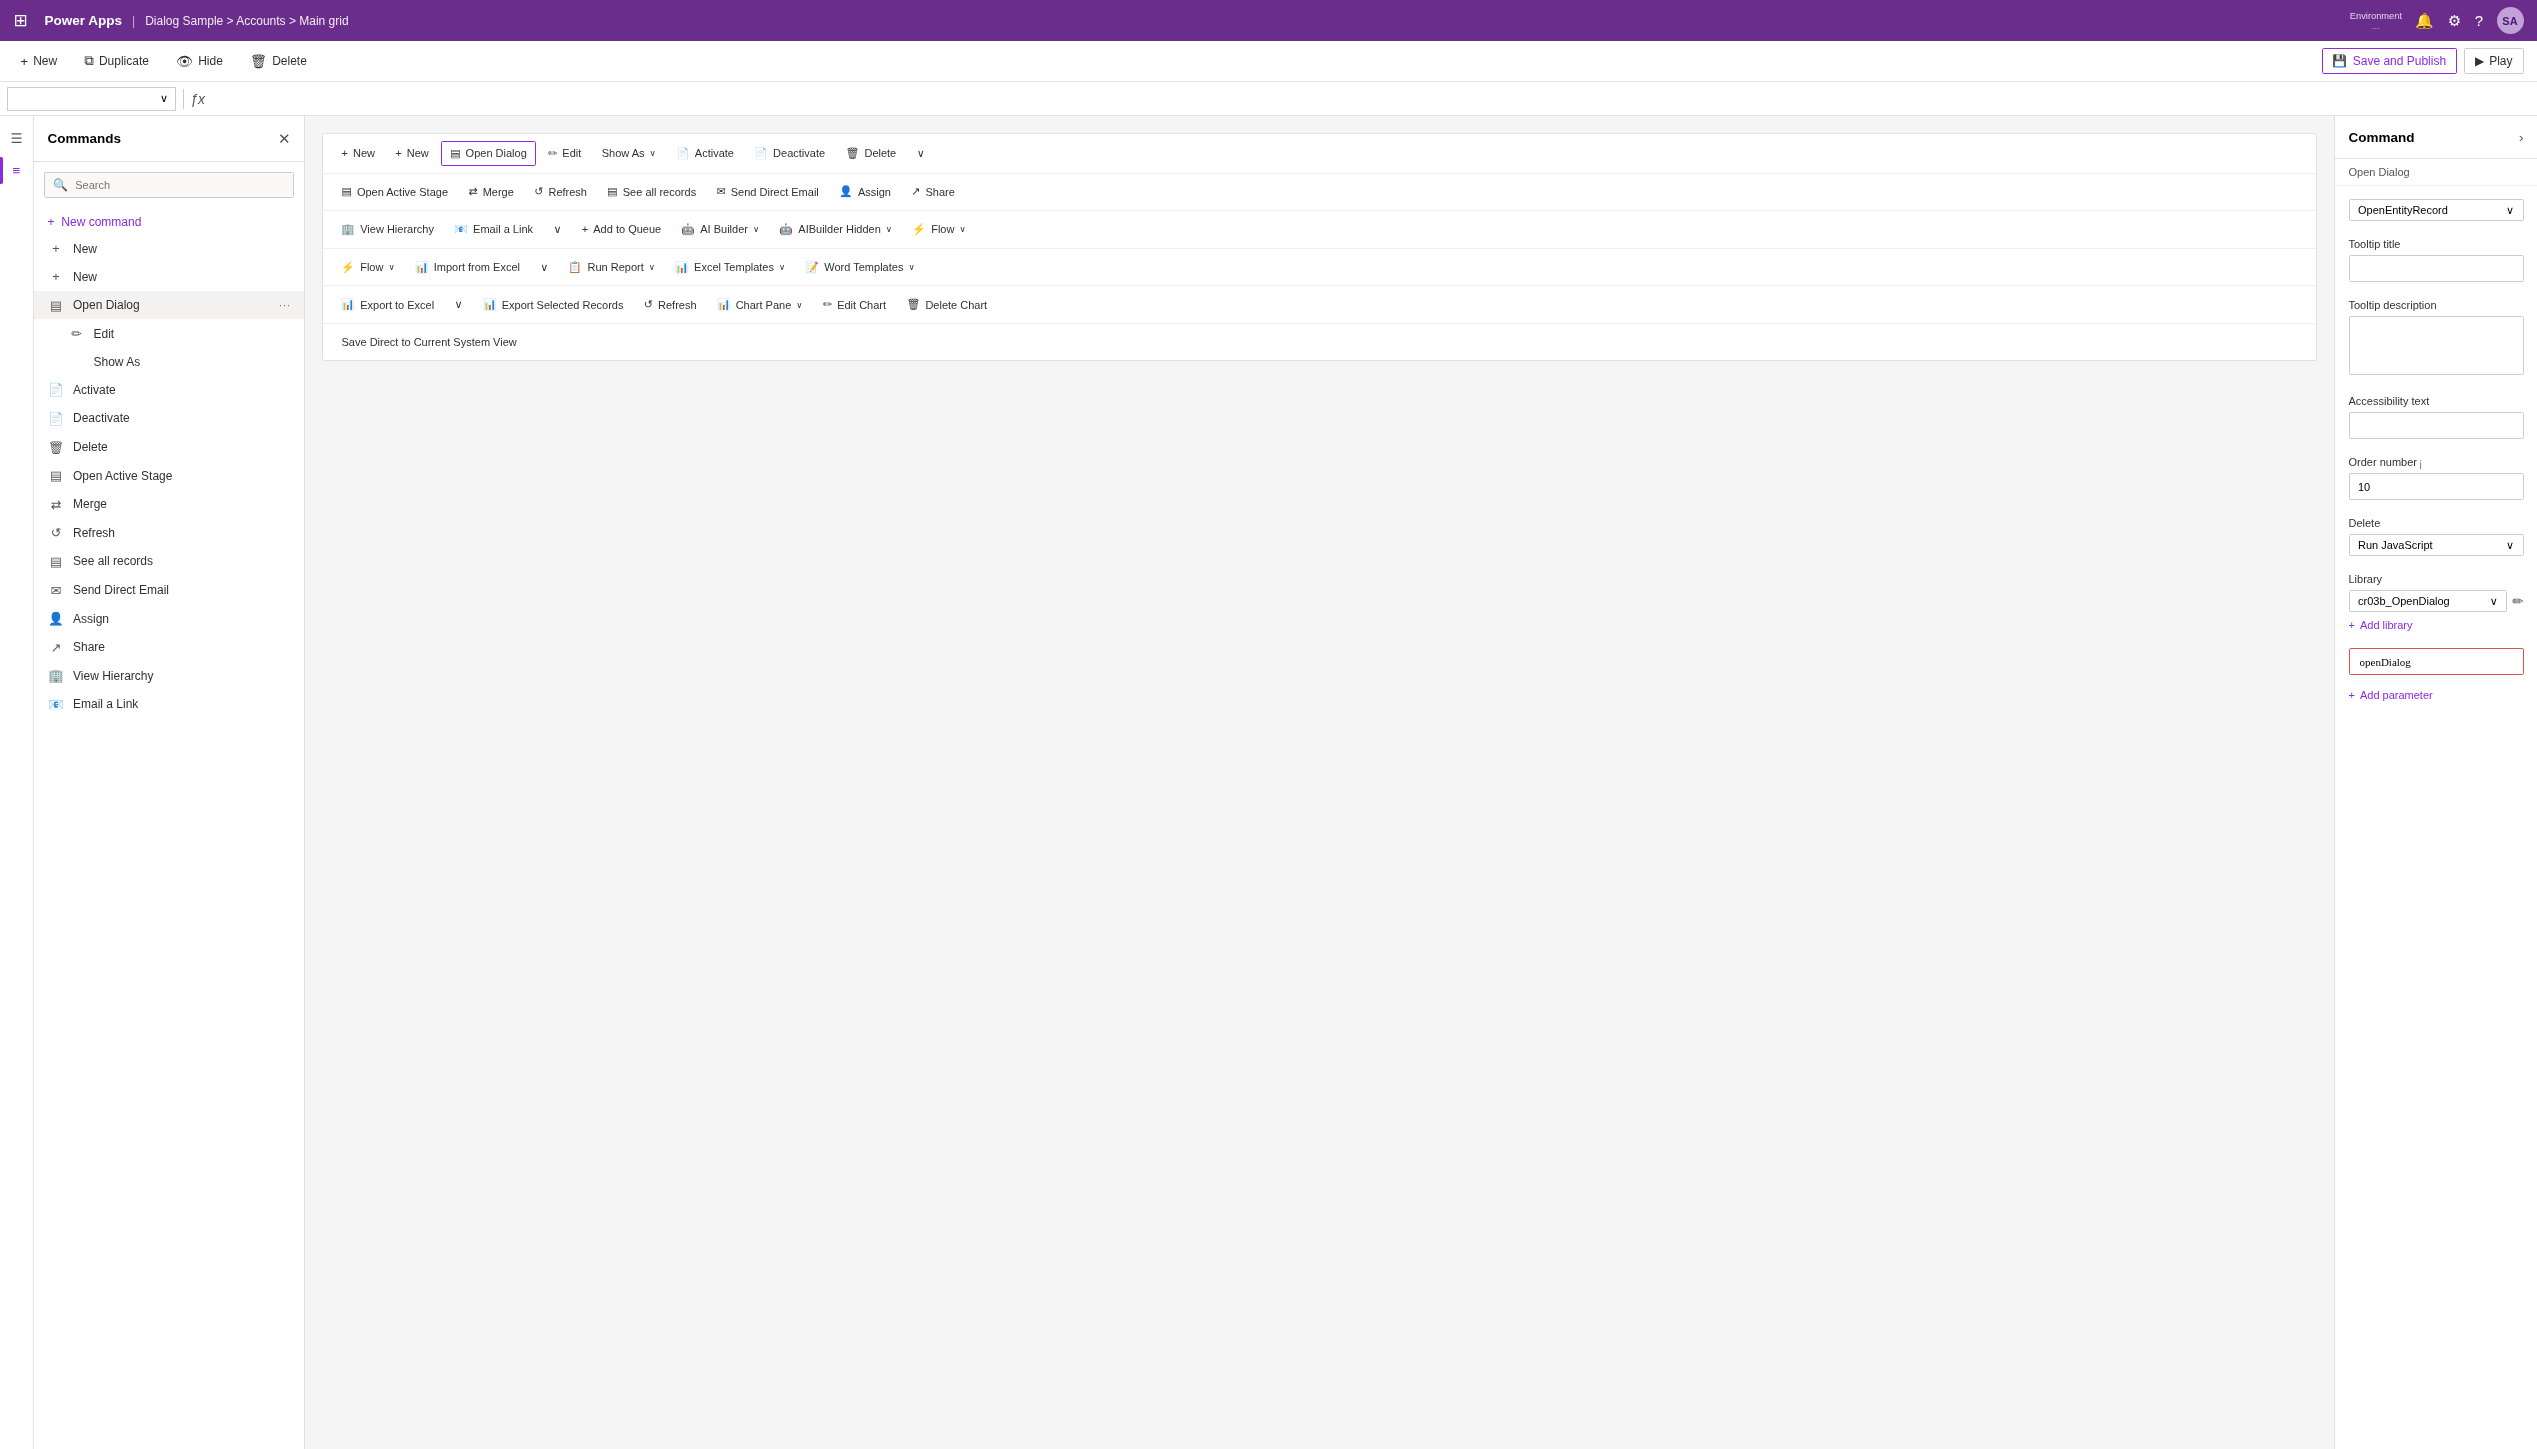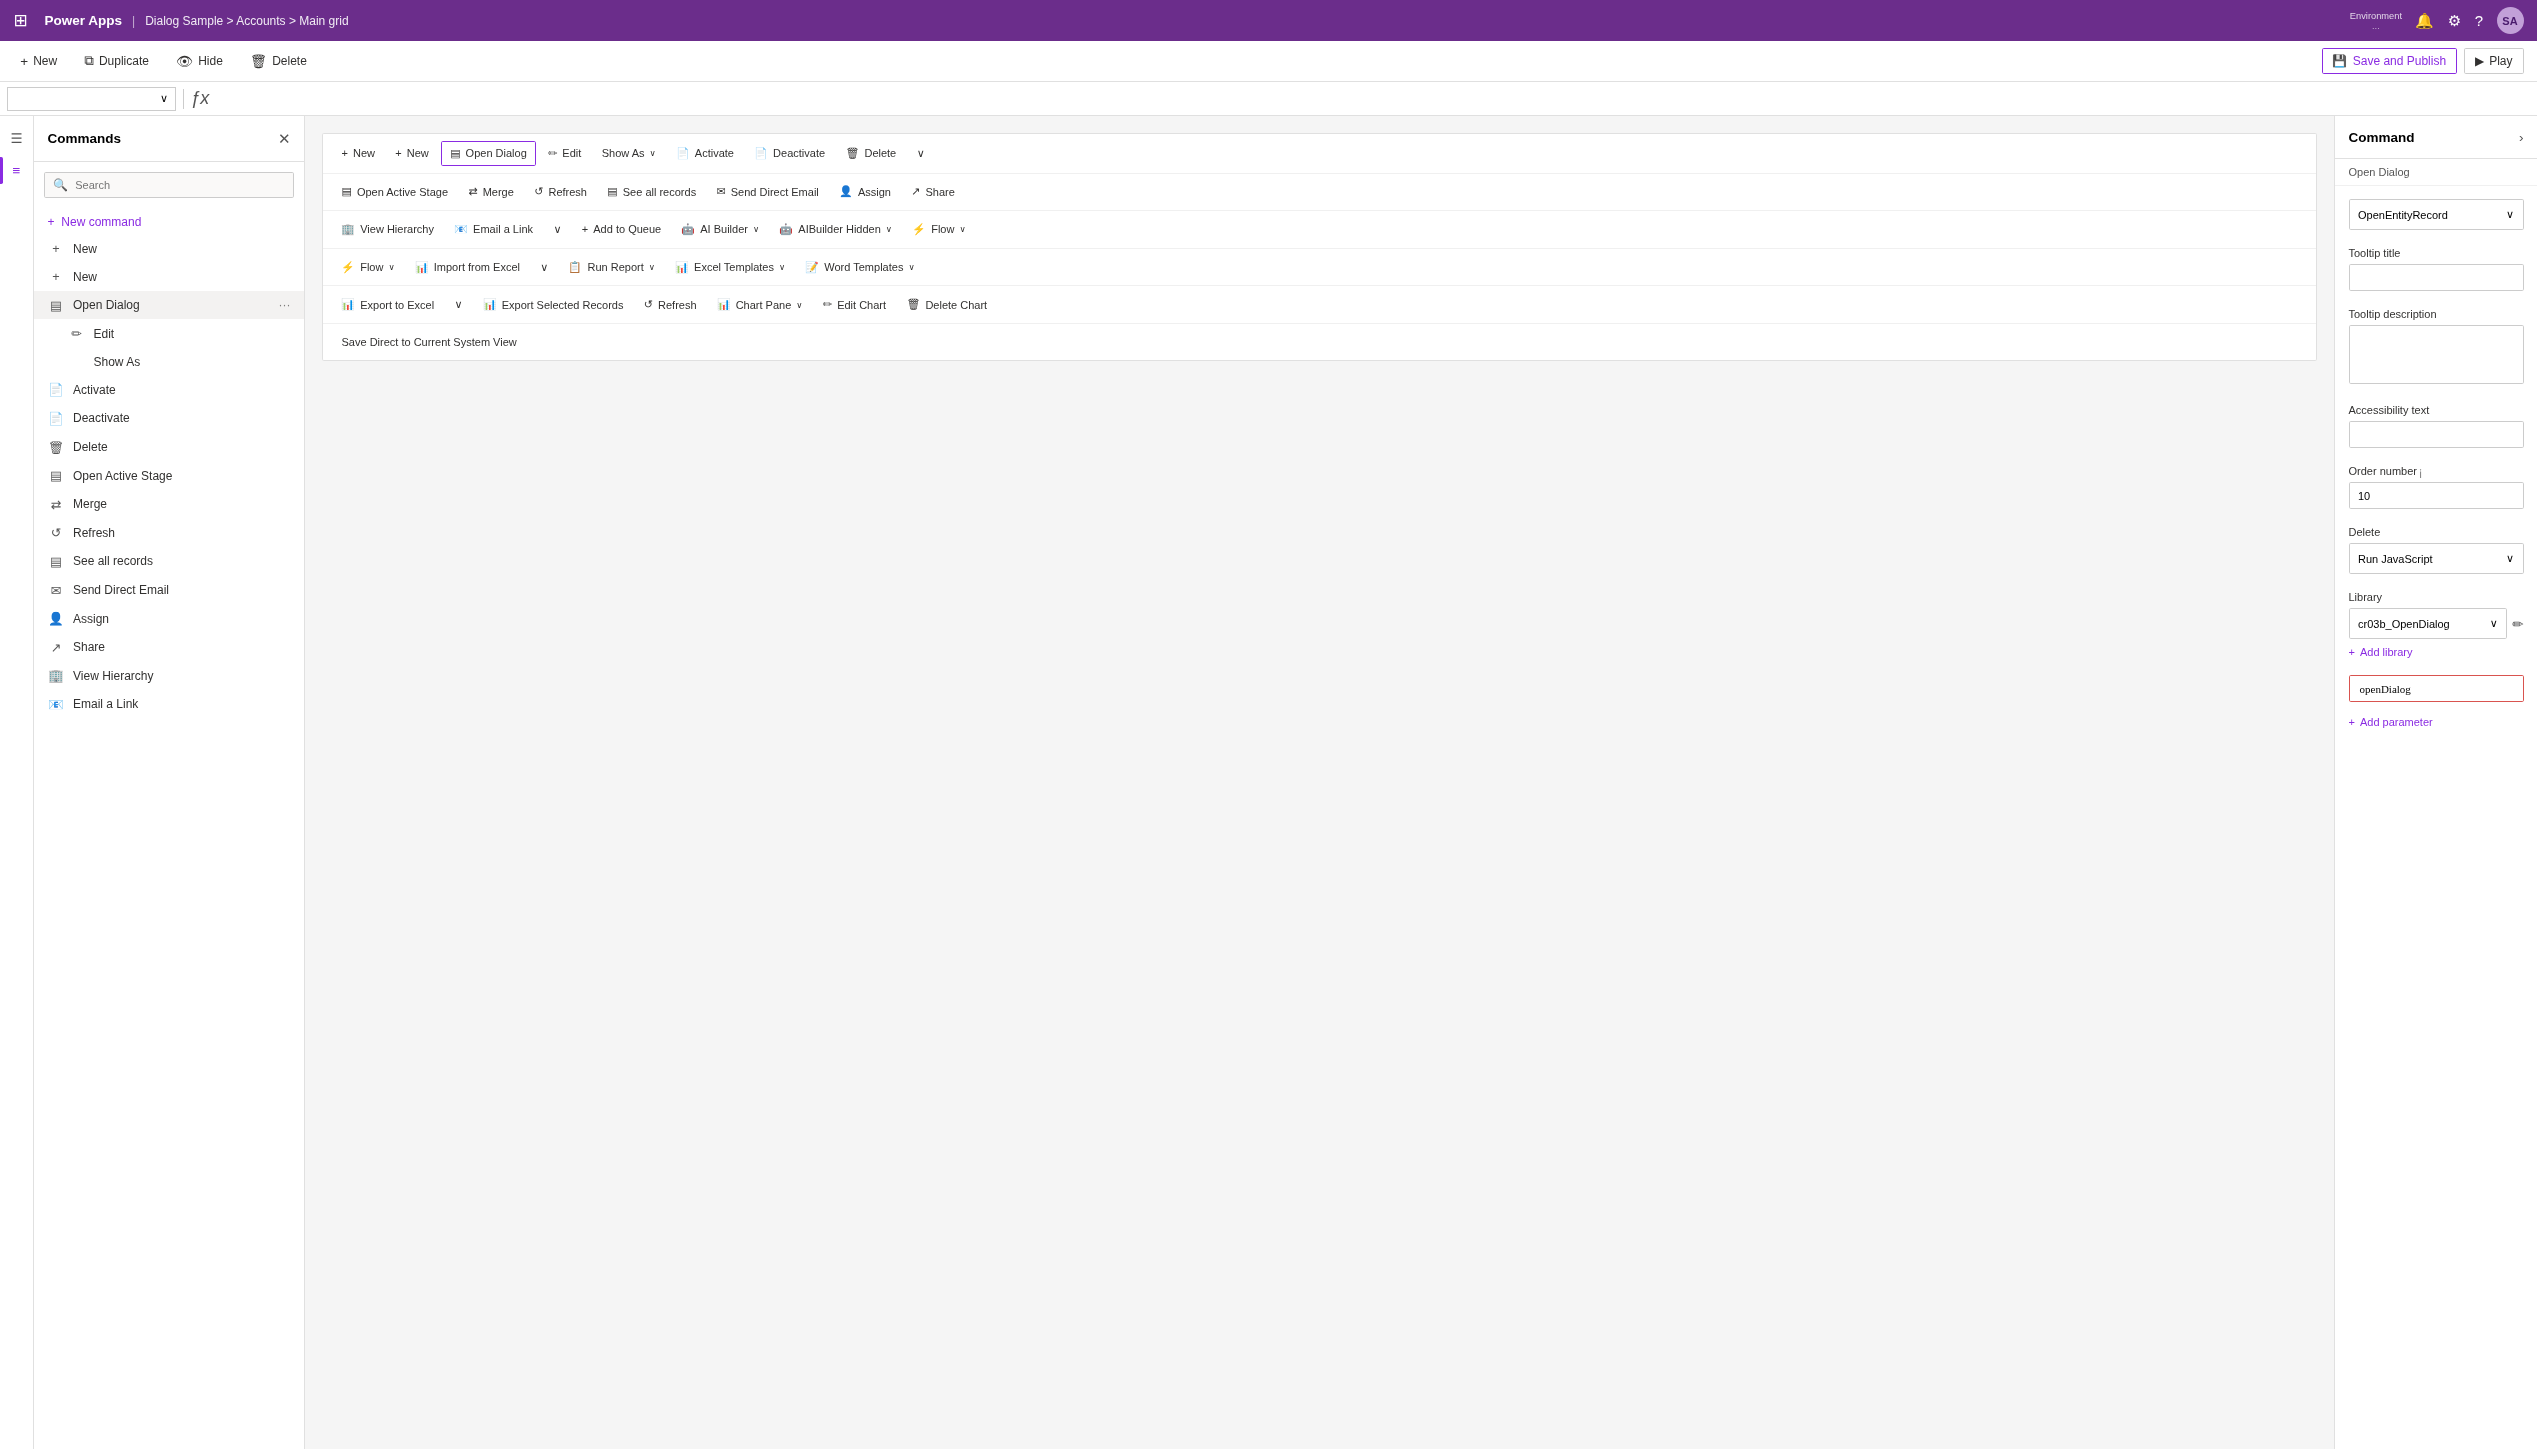--- a/index.html
+++ b/index.html
@@ -58,21 +58,21 @@
       padding: 0 6.8px;
       gap: 6.8px;
       border-bottom: 0.8px solid #e0e0e0;
     }
     .formula-dropdown {
       width: 169px; height: 24px; border: 0.8px solid #ccc;
       display: flex; align-items: center; justify-content: space-between;
       padding: 0 6.8px; background: white; cursor: pointer; font-size: 11px;
     }
     .formula-sep { width: 0.8px; height: 20px; background: #ccc; }
-    .fx-label { font-size: 18px; color: #555; font-style: italic; }
+    .fx-label { font-size: 14px; color: #555; font-style: italic; }
 
     
     .main-layout {
       display: flex;
       height: calc(100vh - 115px);
     }
 
     
     .commands-panel {
       width: 271px;
@@ -153,21 +153,21 @@
       display: flex; align-items: center; justify-content: space-between;
       padding: 13.5px; border-bottom: 0.8px solid #e0e0e0;
     }
     .props-header h2 { font-size: 13.5px; font-weight: 600; }
     .props-expand { cursor: pointer; font-size: 13.5px; color: #555; background: none; border: none; }
     .props-subtitle { padding: 6.8px 13.5px; font-size: 11px; color: #555; border-bottom: 0.8px solid #f0f0f0; }
     .props-body { padding: 13.5px; flex: 1; overflow-y: auto; }
     .prop-group { margin-bottom: 17px; }
     .prop-label { font-size: 11px; color: #323130; margin-bottom: 5px; font-weight: 400; }
     .prop-dropdown {
-      width: 100%; height: 31px; border: 0.8px solid #ccc; border-radius: 1.7px;
+      width: 100%; height: 22px; border: 0.8px solid #ccc; border-radius: 1.7px;
       display: flex; align-items: center; justify-content: space-between;
       padding: 0 8.5px; background: white; cursor: pointer; font-size: 11px;
     }
     .prop-input {
       width: 100%; height: 27px; border: 0.8px solid #ccc; border-radius: 1.7px;
       padding: 0 8.5px; font-size: 11px; outline: none;
     }
     .prop-textarea {
       width: 100%; height: 59px; border: 0.8px solid #ccc; border-radius: 1.7px;
       padding: 6.8px 8.5px; font-size: 11px; outline: none; resize: none;

